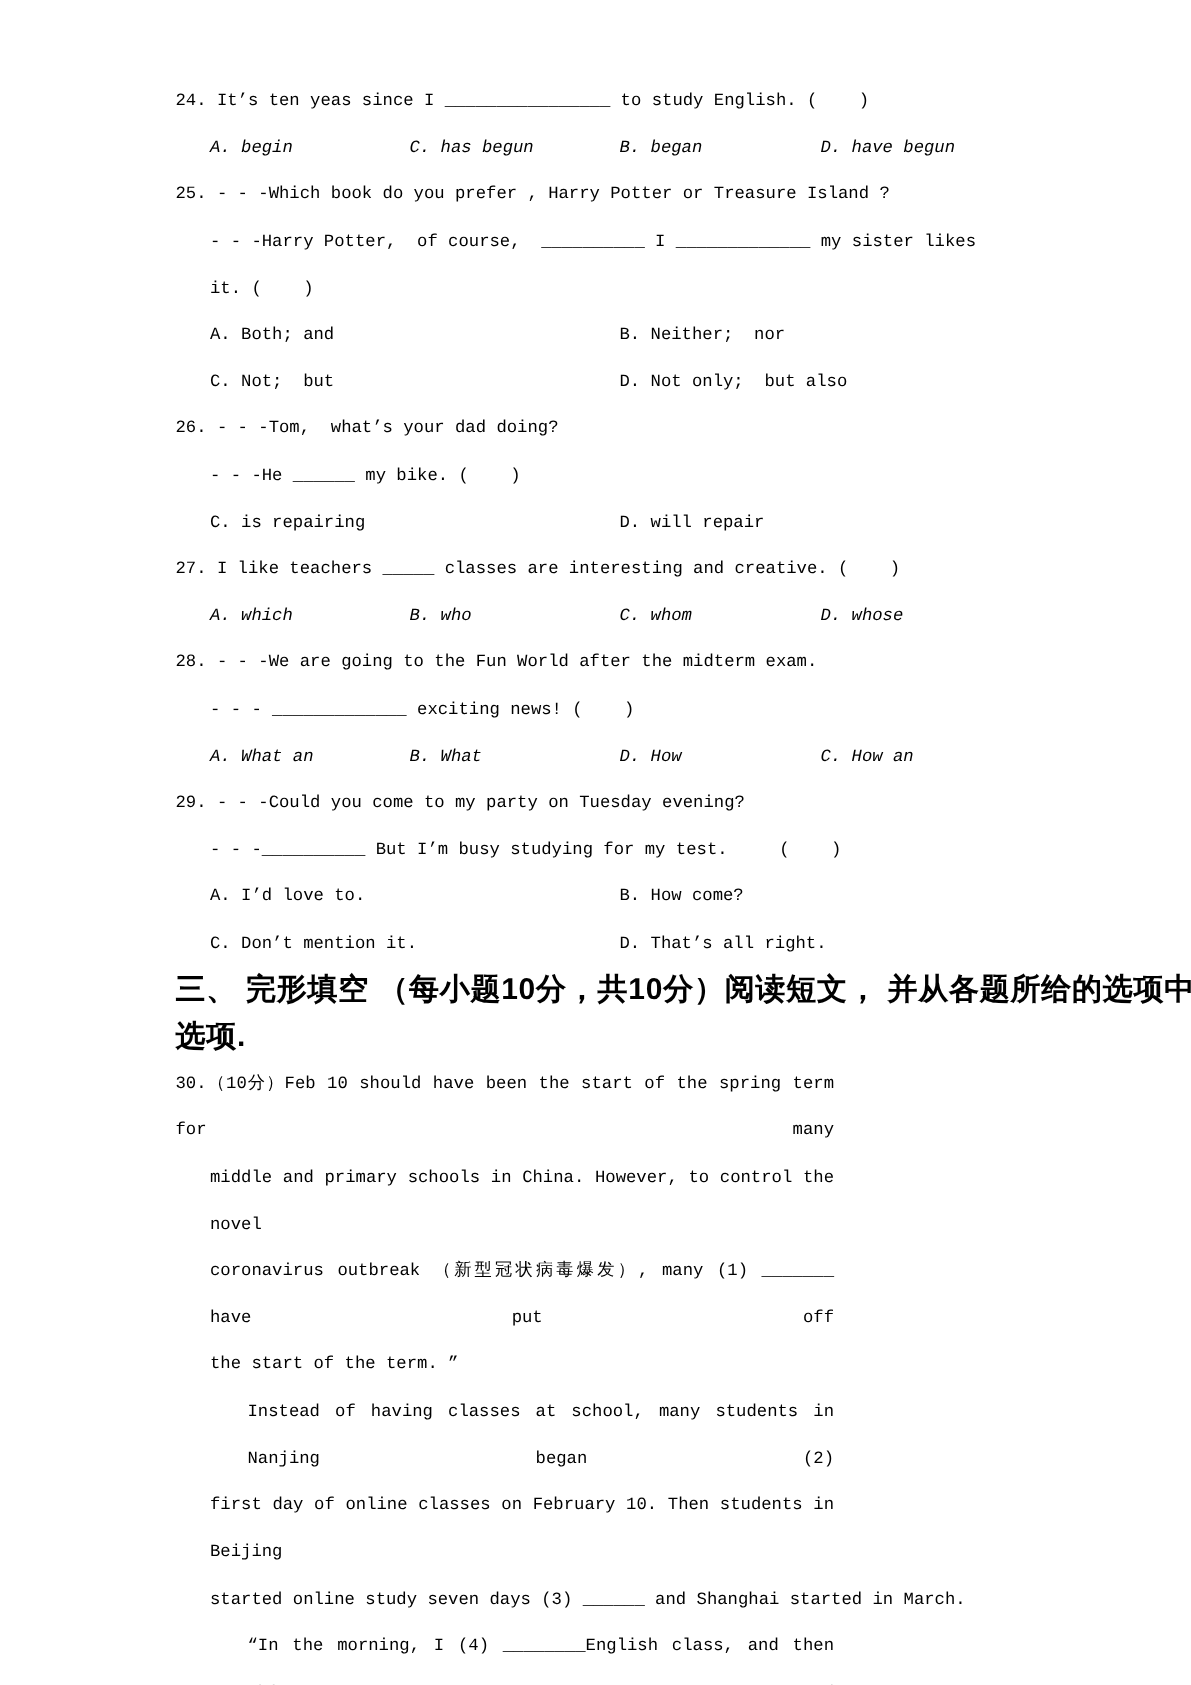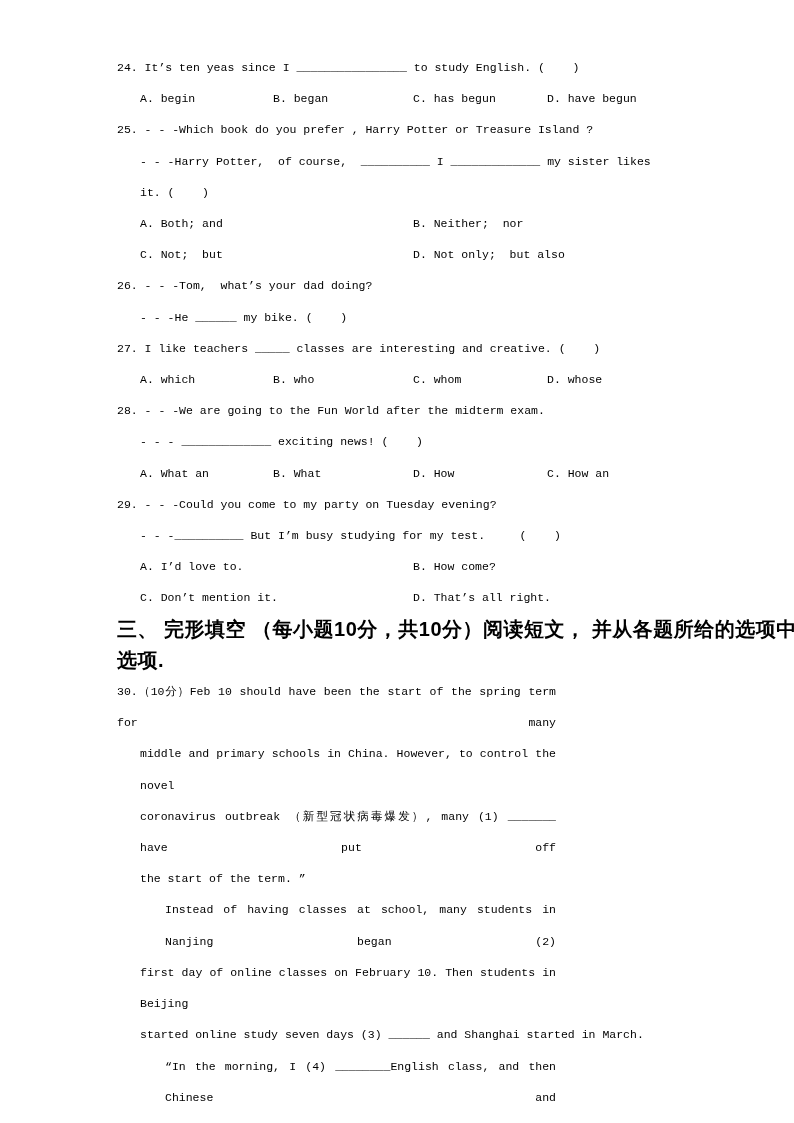--- a/index.html
+++ b/index.html
@@ -16,43 +16,43 @@
     padding: 52px 118px 0 117px;
     font-family: "Liberation Mono", "DejaVu Sans Mono", monospace;
     font-size: 11.5px;
     line-height: 31.2px;
     color: #000000;
   }
   .line { white-space: pre; }
   .just { white-space: normal; text-align: justify; text-align-last: justify; }
   .ind1 { padding-left: 23px; }
   .ind2 { padding-left: 48px; }
-  .opts4 { display: grid; grid-template-columns: 133px 140px 134px auto; padding-left: 23px; }
+  .opts4 { display: grid; grid-template-columns: 133px 140px 134px auto; padding-left: 23px; font-style: italic; }
   .opts2 { display: grid; grid-template-columns: 273px auto; padding-left: 23px; }
   .opt { white-space: pre; }
   .heading {
     font-family: "Liberation Sans", "DejaVu Sans", sans-serif;
     font-weight: bold;
     font-size: 20px;
     white-space: nowrap;
     letter-spacing: 0.5px;
   }
 </style>
 </head>
 <body>
 
 <div class="page">
   <div class="content">
 
     <div>
       <div class="line">24. It’s ten yeas since I ________________ to study English. (    )</div>
       <div class="opts4">
         <span class="opt">A. begin</span>
+        <span class="opt">C. has begun</span>
         <span class="opt">B. began</span>
-        <span class="opt">C. has begun</span>
         <span class="opt">D. have begun</span>
       </div>
     </div>
 
     <div>
       <div class="line">25. - - -Which book do you prefer , Harry Potter or Treasure Island ?</div>
       <div class="line ind1">- - -Harry Potter,  of course,  __________ I _____________ my sister likes</div>
       <div class="line ind1">it. (    )</div>
       <div class="opts2">
         <span class="opt">A. Both; and</span>
@@ -60,20 +60,24 @@
       </div>
       <div class="opts2">
         <span class="opt">C. Not;  but</span>
         <span class="opt">D. Not only;  but also</span>
       </div>
     </div>
 
     <div>
       <div class="line">26. - - -Tom,  what’s your dad doing?</div>
       <div class="line ind1">- - -He ______ my bike. (    )</div>
+      <div class="opts2">
+        <span class="opt">C. is repairing</span>
+        <span class="opt">D. will repair</span>
+      </div>
     </div>
 
     <div>
       <div class="line">27. I like teachers _____ classes are interesting and creative. (    )</div>
       <div class="opts4">
         <span class="opt">A. which</span>
         <span class="opt">B. who</span>
         <span class="opt">C. whom</span>
         <span class="opt">D. whose</span>
       </div>

